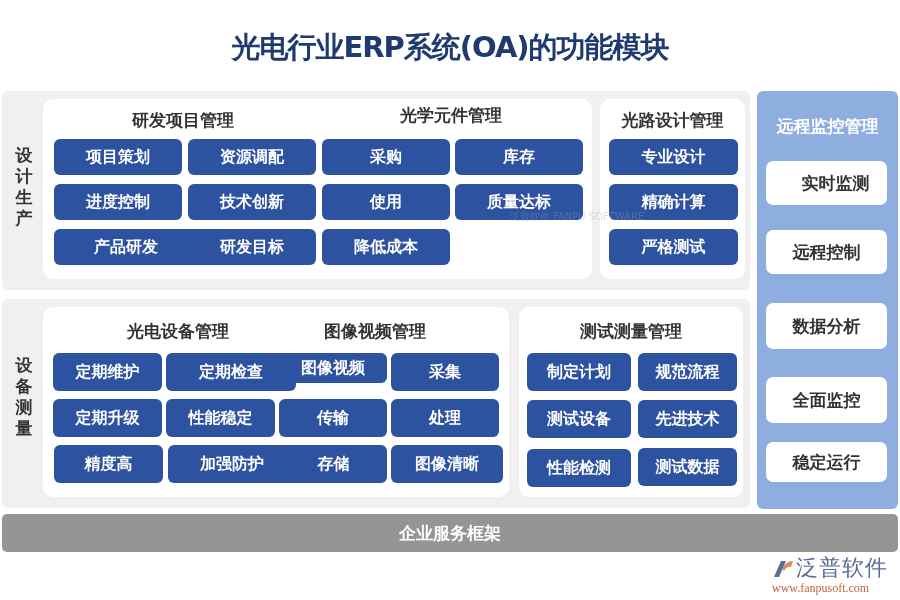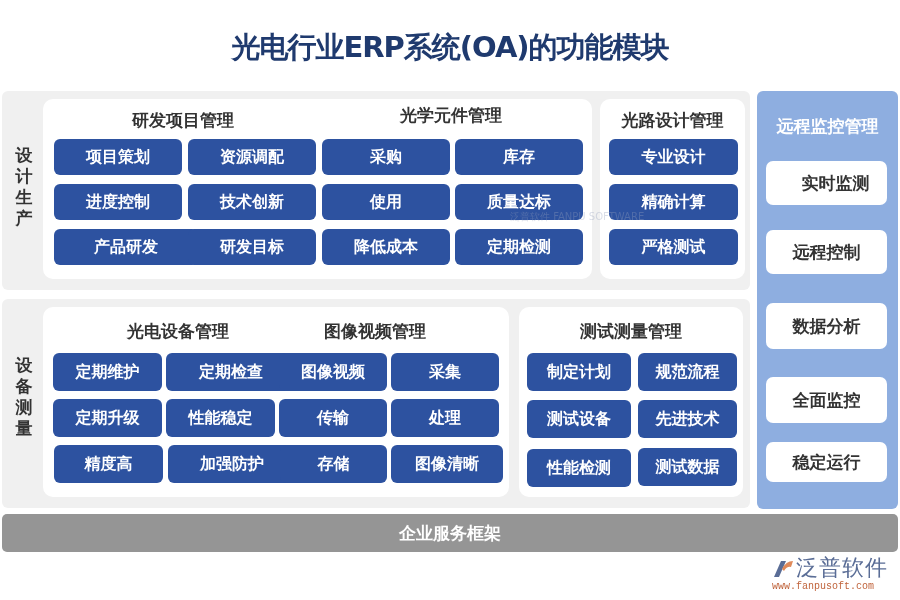--- a/index.html
+++ b/index.html
@@ -55,22 +55,22 @@
     position: absolute; left: 770px; top: 553px; width: 125px; height: 45px;
   }
   .logo-icon {
     position: absolute; left: 2px; top: 4px; width: 22px; height: 22px;
   }
   .logo-text {
     position: absolute; left: 26px; top: 0px; font-size: 22px; color: #5a6d96;
     font-family: "DejaVu Serif", "Liberation Serif", serif; white-space: nowrap; letter-spacing: 1px;
   }
   .logo-url {
-    position: absolute; left: 2px; top: 28px; font-size: 10px; color: #c0643c;
-    font-family: Liberation Mono, monospace; white-space: nowrap;
+    position: absolute; left: 2px; top: 28px; font-size: 12px; color: #c0643c;
+    font-family: Liberation Serif, serif; white-space: nowrap;
   }
   .watermark {
     position: absolute; left: 510px; top: 210px; font-size: 10px; color: rgba(150,160,190,0.35);
     white-space: nowrap; pointer-events: none;
   }
 </style>
 </head>
 <body>
 
 <div class="title">光电行业ERP系统(OA)的功能模块</div>
@@ -93,21 +93,20 @@
     <div class="btn" style="left:412px; top:40px; width:128px; height:36px;">库存</div>
 
     <div class="btn" style="left:11px; top:85px; width:128px; height:36px;">进度控制</div>
     <div class="btn" style="left:145px; top:85px; width:128px; height:36px;">技术创新</div>
     <div class="btn" style="left:279px; top:85px; width:128px; height:36px;">使用</div>
     <div class="btn" style="left:412px; top:85px; width:128px; height:36px;">质量达标</div>
 
     <div class="btn" style="left:11px; top:130px; width:144px; height:36px;">产品研发</div>
     <div class="btn" style="left:145px; top:130px; width:128px; height:36px;">研发目标</div>
     <div class="btn" style="left:279px; top:130px; width:128px; height:36px;">降低成本</div>
-    <div class="btn" style="left:412px; top:130px; width:128px; height:36px;">定期检测</div>
   </div>
 
   <div class="panel" style="left:598px; top:8px; width:145px; height:180px;">
     <div class="panel-title" style="left:0; top:10px; width:145px;">光路设计管理</div>
     <div class="btn" style="left:9px; top:40px; width:129px; height:36px;">专业设计</div>
     <div class="btn" style="left:9px; top:85px; width:129px; height:36px;">精确计算</div>
     <div class="btn" style="left:9px; top:130px; width:129px; height:36px;">严格测试</div>
   </div>
 </div>
 
@@ -118,21 +117,21 @@
     <div>测</div>
     <div>量</div>
   </div>
 
   <div class="panel" style="left:41px; top:8px; width:466px; height:190px;">
     <div class="panel-title" style="left:55px; top:13px; width:160px;">光电设备管理</div>
     <div class="panel-title" style="left:252px; top:13px; width:160px;">图像视频管理</div>
 
     <div class="btn" style="left:10px; top:46px; width:109px; height:38px;">定期维护</div>
     <div class="btn" style="left:123px; top:46px; width:130px; height:38px;">定期检查</div>
-    <div class="btn" style="left:236px; top:46px; width:108px; height:38px;">图像视频</div>
+    <div class="btn" style="left:236px; top:46px; width:108px; height:30px;">图像视频</div>
     <div class="btn" style="left:348px; top:46px; width:108px; height:38px;">采集</div>
 
     <div class="btn" style="left:10px; top:92px; width:109px; height:38px;">定期升级</div>
     <div class="btn" style="left:123px; top:92px; width:109px; height:38px;">性能稳定</div>
     <div class="btn" style="left:236px; top:92px; width:108px; height:38px;">传输</div>
     <div class="btn" style="left:348px; top:92px; width:108px; height:38px;">处理</div>
 
     <div class="btn" style="left:11px; top:138px; width:109px; height:38px;">精度高</div>
     <div class="btn" style="left:125px; top:138px; width:128px; height:38px;">加强防护</div>
     <div class="btn" style="left:237px; top:138px; width:107px; height:38px;">存储</div>

